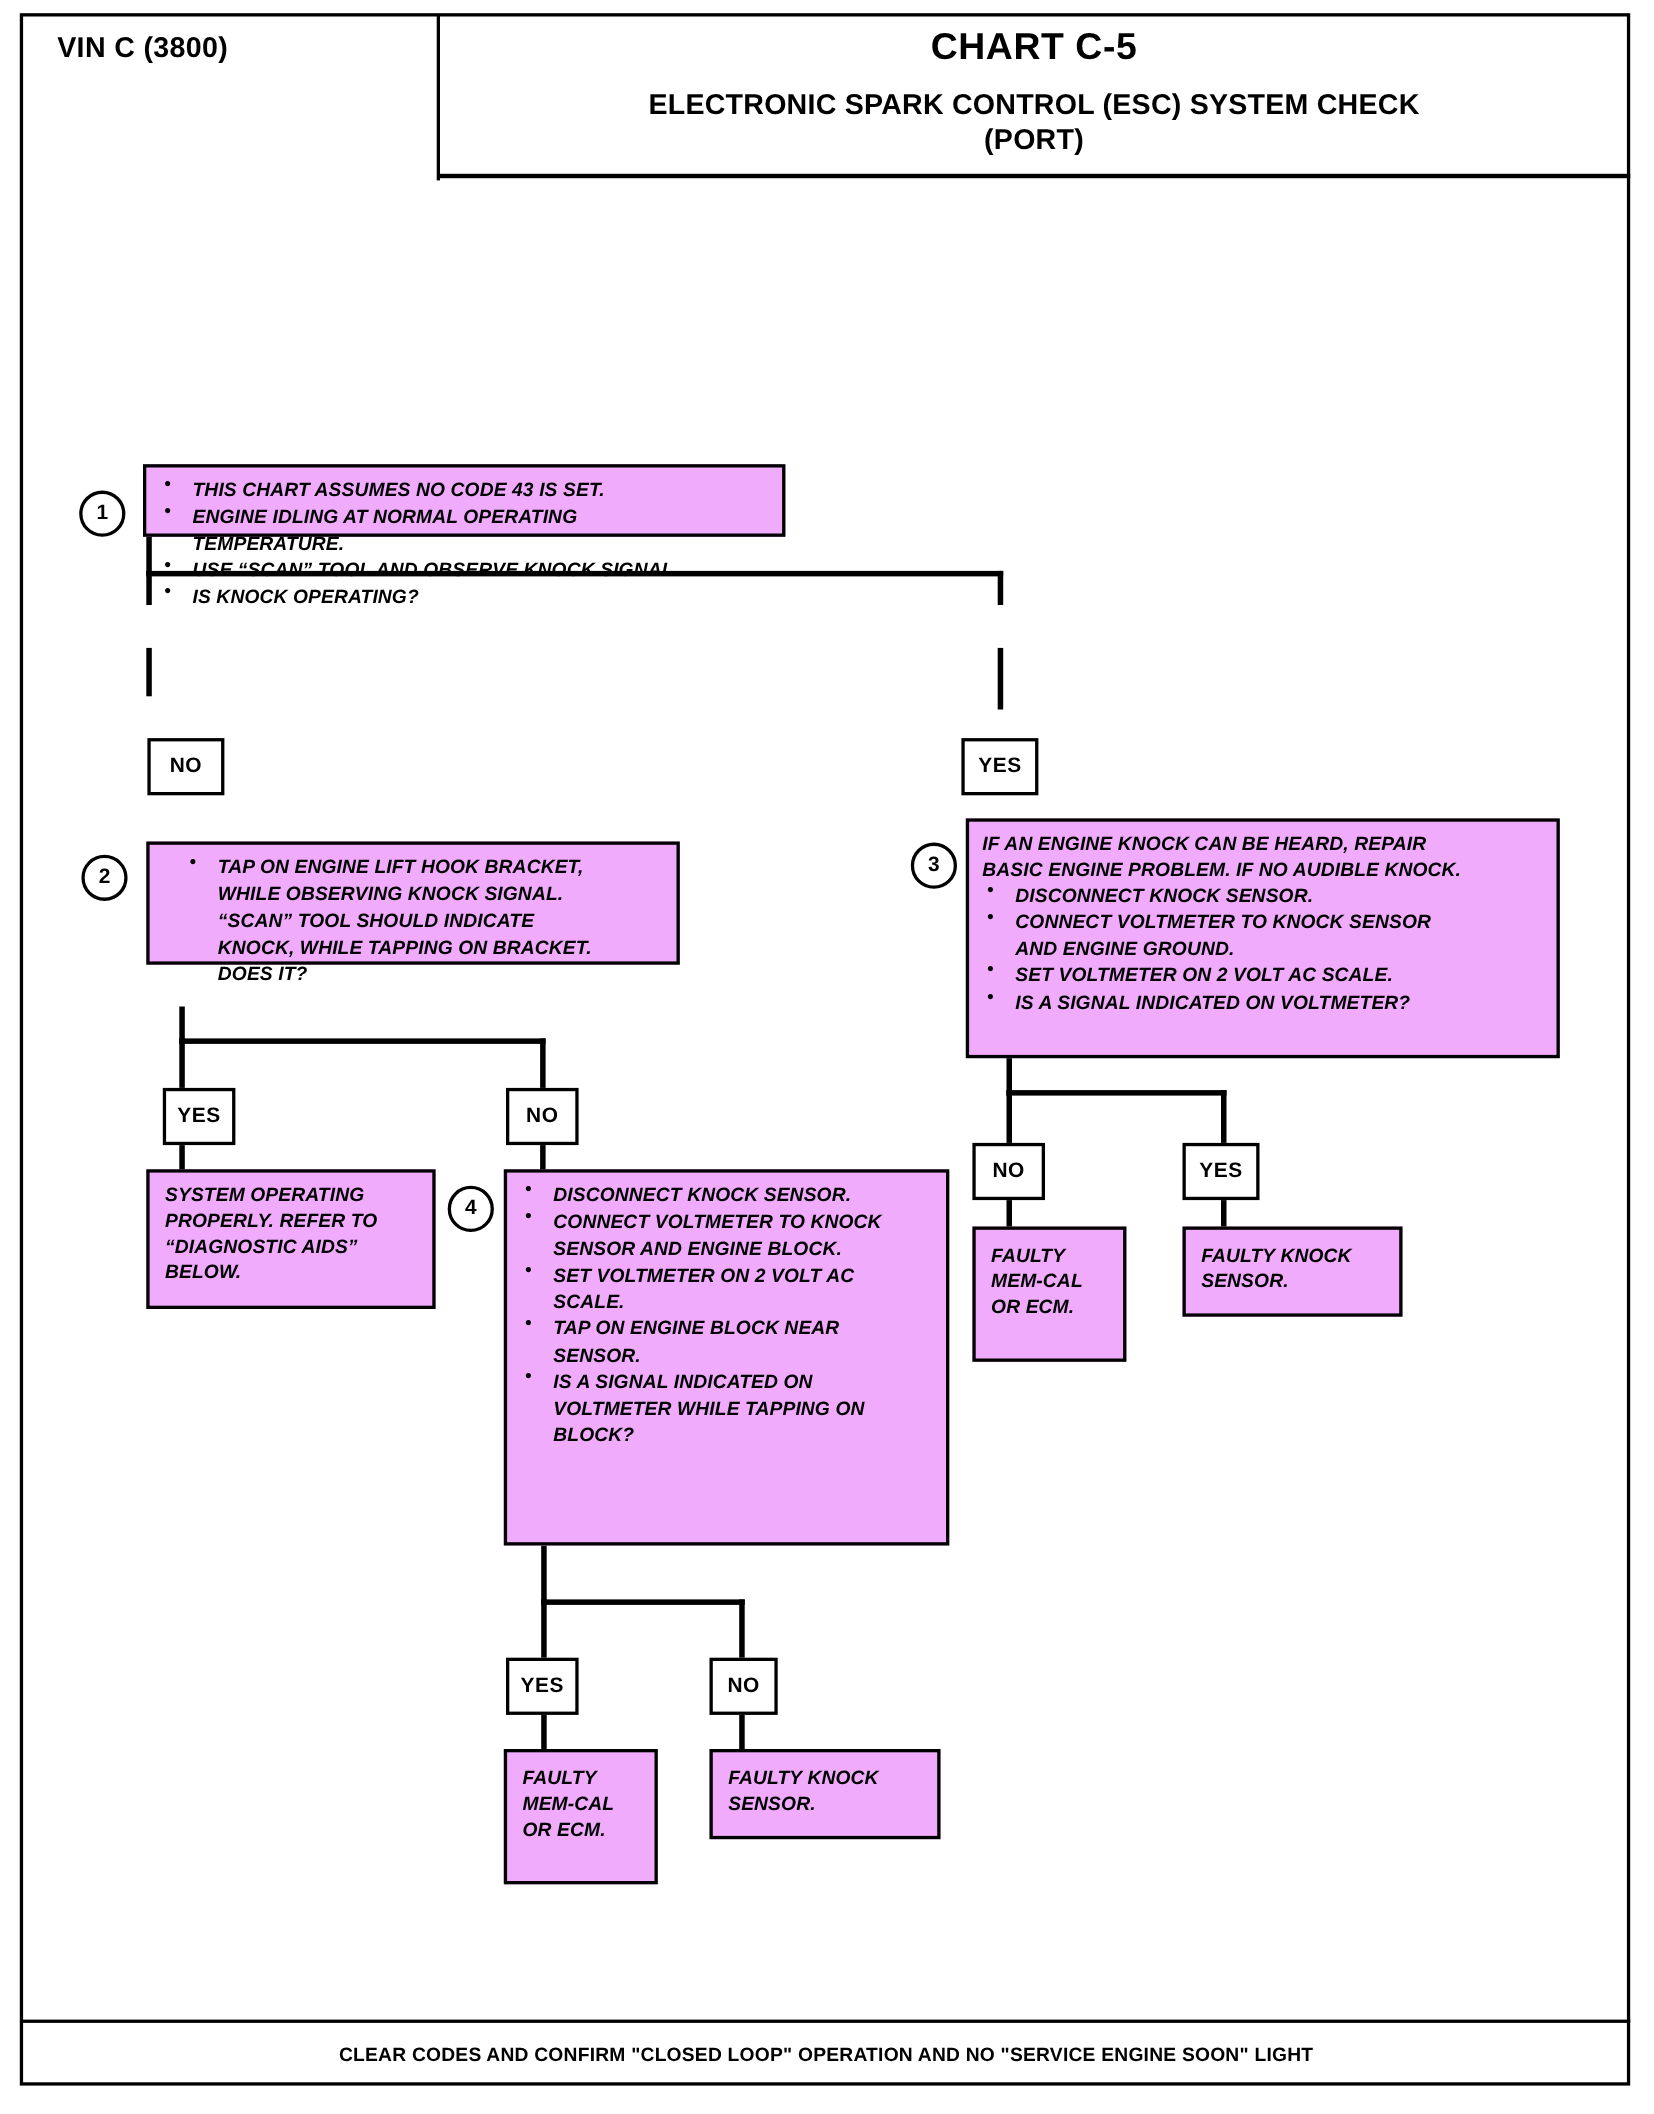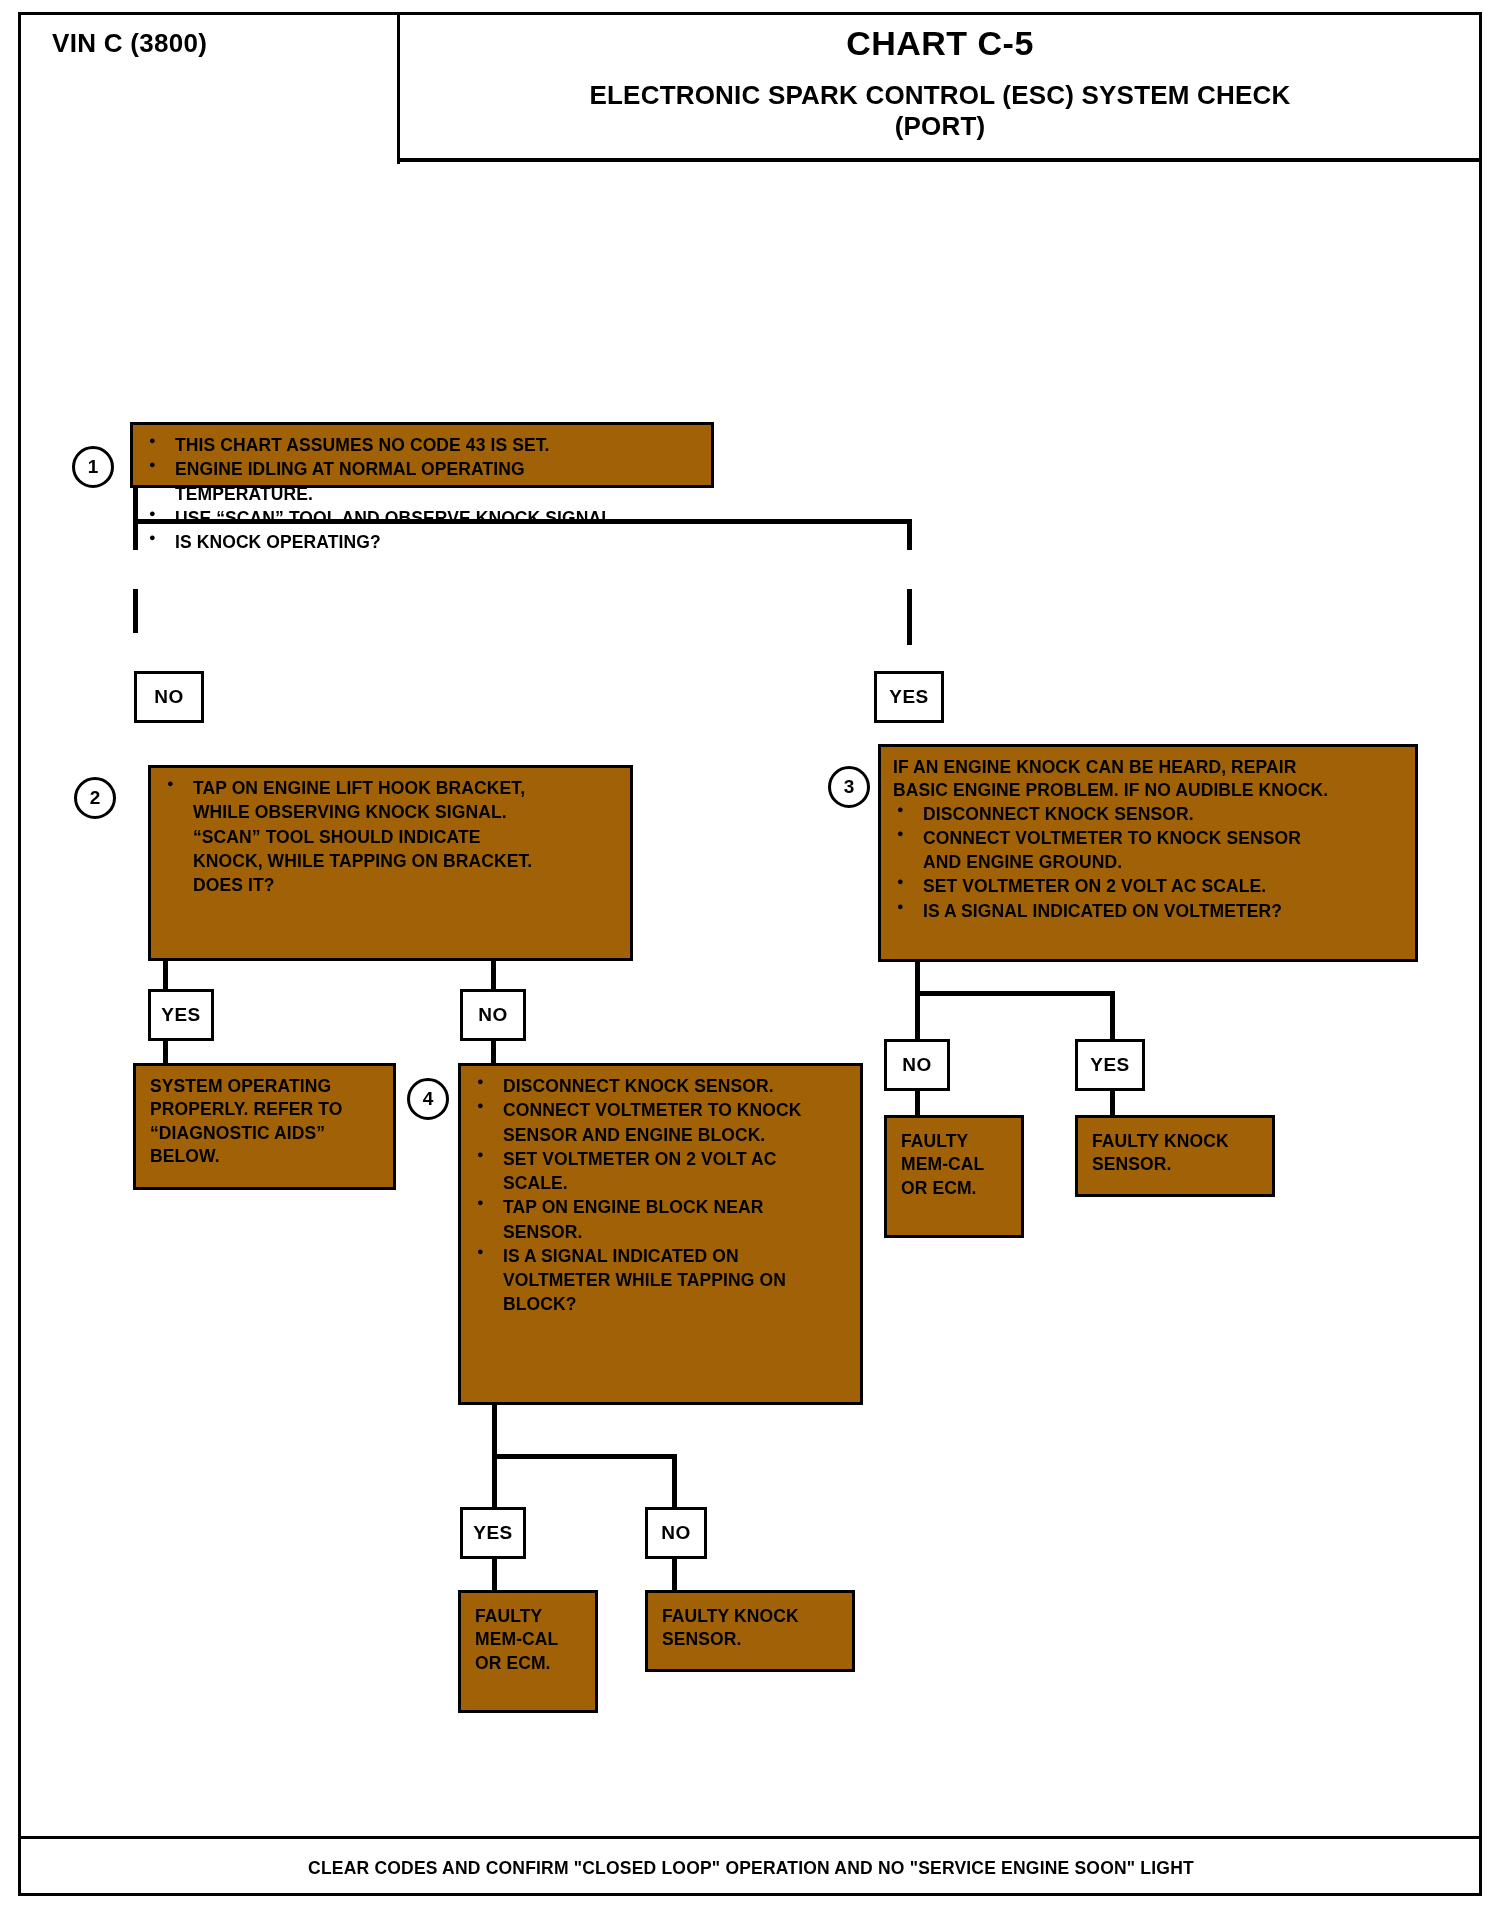--- a/index.html
+++ b/index.html
@@ -15,22 +15,22 @@
             border-right:3px solid #000;box-sizing:border-box;}
   .vin{position:absolute;left:52px;top:28px;font-size:26px;font-weight:bold;letter-spacing:.3px;}
   .hdr-right{position:absolute;left:398px;top:14px;width:1084px;height:148px;
              border-bottom:4px solid #000;box-sizing:border-box;}
   .chart-no{position:absolute;left:398px;top:24px;width:1084px;text-align:center;
             font-size:34px;font-weight:bold;letter-spacing:.5px;}
   .chart-title{position:absolute;left:398px;top:80px;width:1084px;text-align:center;
                font-size:26px;font-weight:bold;line-height:1.18;letter-spacing:.2px;}
 
   
-  .box{position:absolute;border:3px solid #000;box-sizing:border-box;background:#a16207;
-       font-size:17.5px;font-weight:bold;line-height:1.33;letter-spacing:.1px;}
+  .box{position:absolute;border:3px solid #000;box-sizing:border-box;background:#f0abfc;
+       font-size:17.5px;font-weight:bold;line-height:1.33;letter-spacing:.1px;font-style:italic;}
   .box .pad{padding:9px 10px 8px 12px;}
 
   ul.bl{list-style:none;margin:0;padding:0;}
   ul.bl li{position:relative;padding-left:30px;margin:0 0 1px 0;}
   ul.bl li:before{content:"\25CF";position:absolute;left:4px;top:-1px;font-size:11px;}
   ul.bl li.nb{padding-left:30px;}
   ul.bl li.nb:before{content:"";}
   p.plain{margin:0 0 0 0;}
 
   
@@ -111,21 +111,21 @@
         <li>USE “SCAN” TOOL AND OBSERVE KNOCK SIGNAL.</li>
         <li>IS KNOCK OPERATING?</li>
       </ul>
     </div>
   </div>
 
   <div class="yn" style="left:134px;top:671px;width:70px;height:52px;">NO</div>
   <div class="yn" style="left:874px;top:671px;width:70px;height:52px;">YES</div>
 
   <div class="circ" style="left:74px;top:777px;">2</div>
-  <div class="box" style="left:148px;top:765px;width:485px;height:196px;">
+  <div class="box" style="left:133px;top:765px;width:485px;height:112px;padding-left:20px;">
     <div class="pad">
       <ul class="bl">
         <li>TAP ON ENGINE LIFT HOOK BRACKET,</li>
         <li class="nb">WHILE OBSERVING KNOCK SIGNAL.</li>
         <li class="nb">“SCAN” TOOL SHOULD INDICATE</li>
         <li class="nb">KNOCK, WHILE TAPPING ON BRACKET.</li>
         <li class="nb">DOES IT?</li>
       </ul>
     </div>
   </div>

